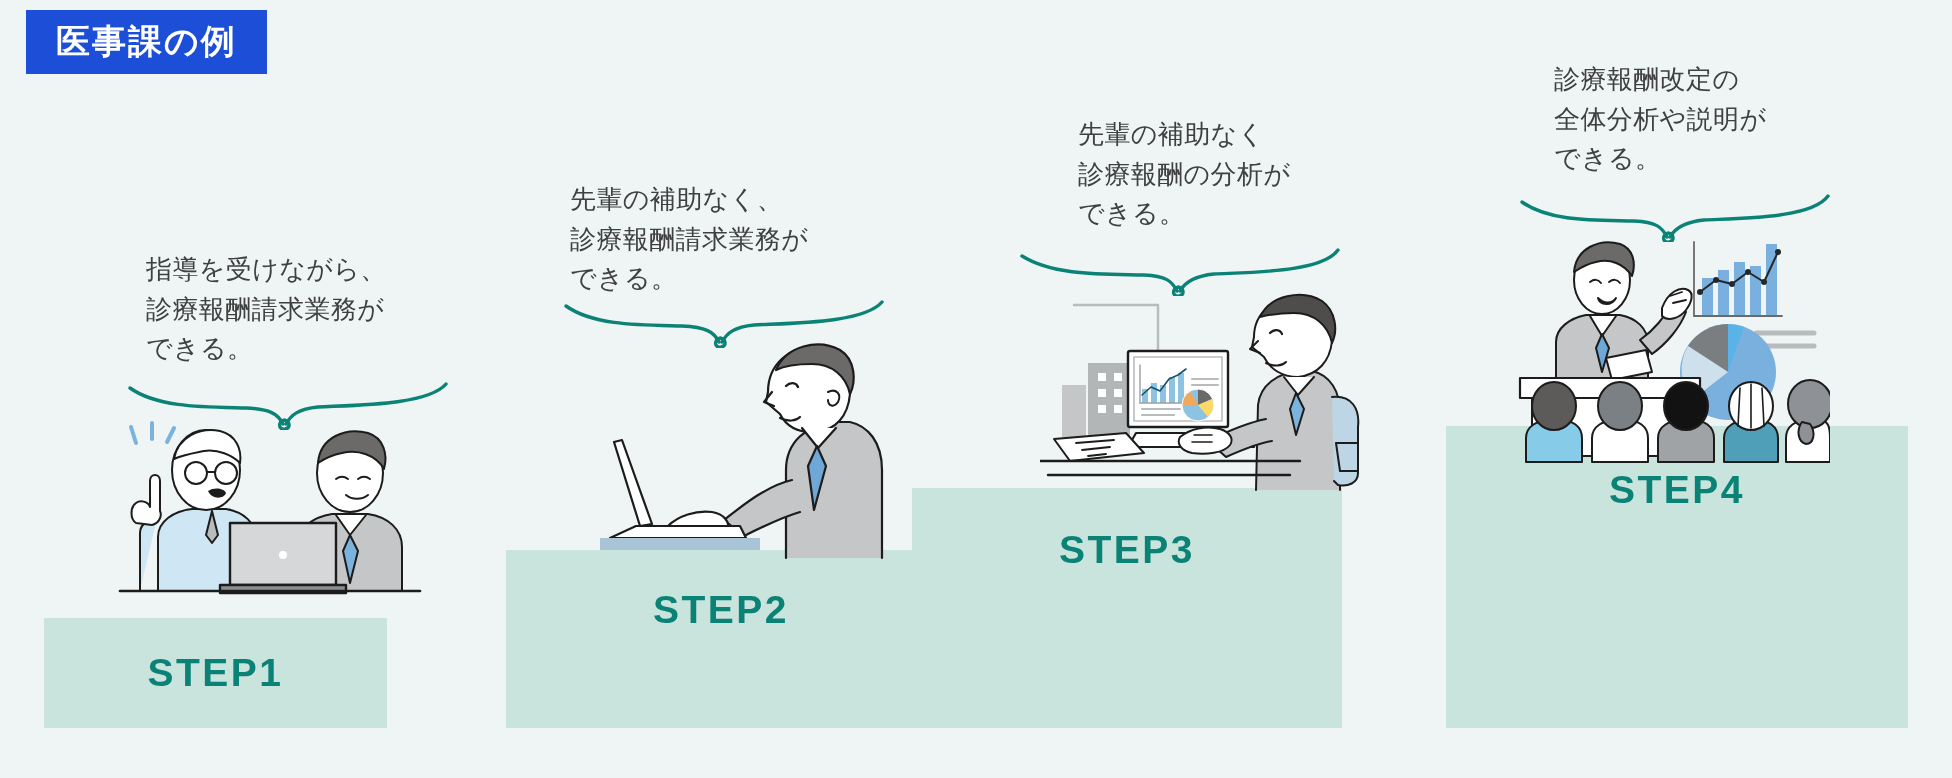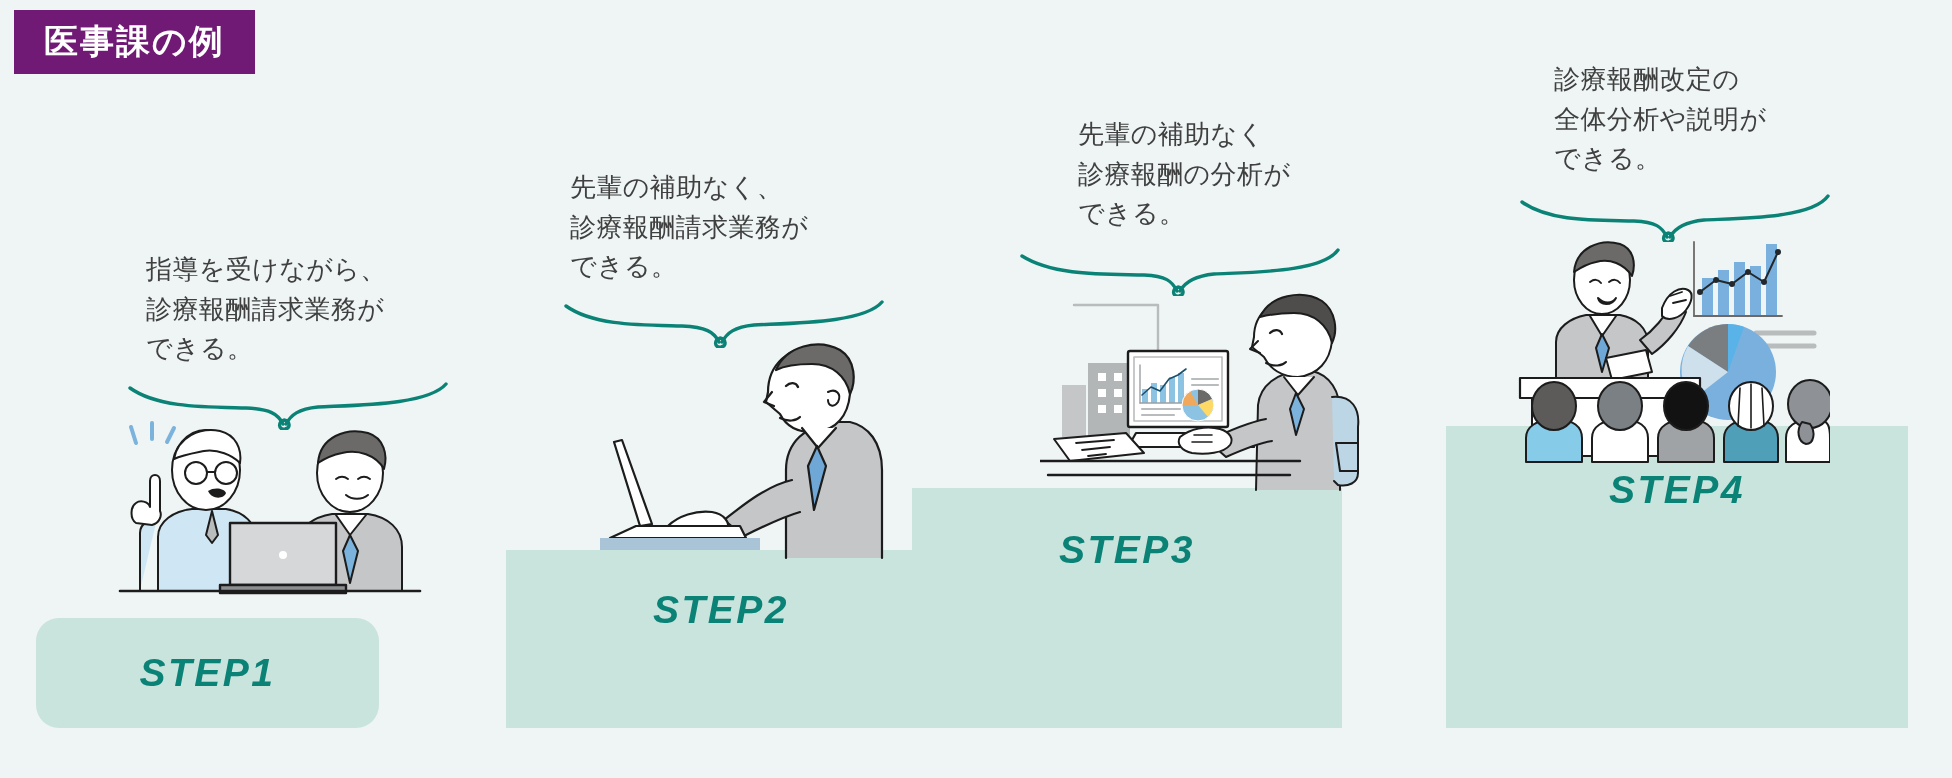--- a/index.html
+++ b/index.html
@@ -6,32 +6,31 @@
   body{
     width:1952px;height:778px;
     background:#eef5f4;
     font-family:"Liberation Sans","DejaVu Sans",sans-serif;
     overflow:hidden;position:relative;
   }
   #stage{position:relative;width:1952px;height:778px;}
 
   
   .badge{
-    position:absolute;left:14px;top:10px;
-    background:#701a75;color:#fff;
+    position:absolute;left:26px;top:10px;
+    background:#1d4ed8;color:#fff;
     font-size:34px;font-weight:700;letter-spacing:2px;
     padding:14px 30px 16px 30px;
     line-height:1;
   }
 
   
   .step-block{
     position:absolute;bottom:50px;
     background:#c9e3dd;
-    font-style:italic;
   }
   .step-label{
     position:absolute;left:0;right:0;
     text-align:center;
     color:#0b8276;
     font-size:39px;font-weight:700;
     letter-spacing:2.5px;
   }
 
   
@@ -51,21 +50,21 @@
   .illus{position:absolute;}
   .illus svg{display:block;}
 </style>
 </head>
 <body>
 
 <div id="stage">
 
   <div class="badge">医事課の例</div>
 
-  <div class="step-block" style="left:36px;width:343px;height:110px;border-radius:23px;">
+  <div class="step-block" style="left:44px;width:343px;height:110px;">
     <div class="step-label" style="top:33px;">STEP1</div>
   </div>
 
   <div class="caption" style="left:146px;top:250px;">指導を受けながら、
 診療報酬請求業務が
 できる。</div>
 
   <div class="brace" style="left:128px;top:378px;width:320px;height:52px;">
     <svg width="320" height="52" viewBox="0 0 320 52">
       <path d="M2 10 C 30 30, 78 29, 118 30 C 142 31, 150 36, 155 46" fill="none" stroke="#0b8276" stroke-width="3.4" stroke-linecap="round"></path>
@@ -119,21 +118,21 @@
 
         <line x1="20" y1="176" x2="320" y2="176" stroke-width="2.6"></line>
       </g>
     </svg>
   </div>
 
   <div class="step-block" style="left:478px;width:430px;height:178px;margin-left:28px;">
     <div class="step-label" style="top:38px;">STEP2</div>
   </div>
 
-  <div class="caption" style="left:570px;top:168px;">先輩の補助なく、
+  <div class="caption" style="left:570px;top:180px;">先輩の補助なく、
 診療報酬請求業務が
 できる。</div>
 
   <div class="brace" style="left:564px;top:296px;width:320px;height:52px;">
     <svg width="320" height="52" viewBox="0 0 320 52">
       <path d="M2 10 C 30 30, 78 29, 118 30 C 142 31, 150 36, 155 46" fill="none" stroke="#0b8276" stroke-width="3.4" stroke-linecap="round"></path>
       <path d="M318 6 C 300 27, 230 27, 190 29 C 170 31, 163 37, 158 46" fill="none" stroke="#0b8276" stroke-width="3.4" stroke-linecap="round"></path>
       <path d="M156 42 C150 44, 150 52, 157 51 C 163 50, 162 43, 156 42 Z" fill="none" stroke="#0b8276" stroke-width="3.4" stroke-linejoin="round"></path>
     </svg>
   </div>

